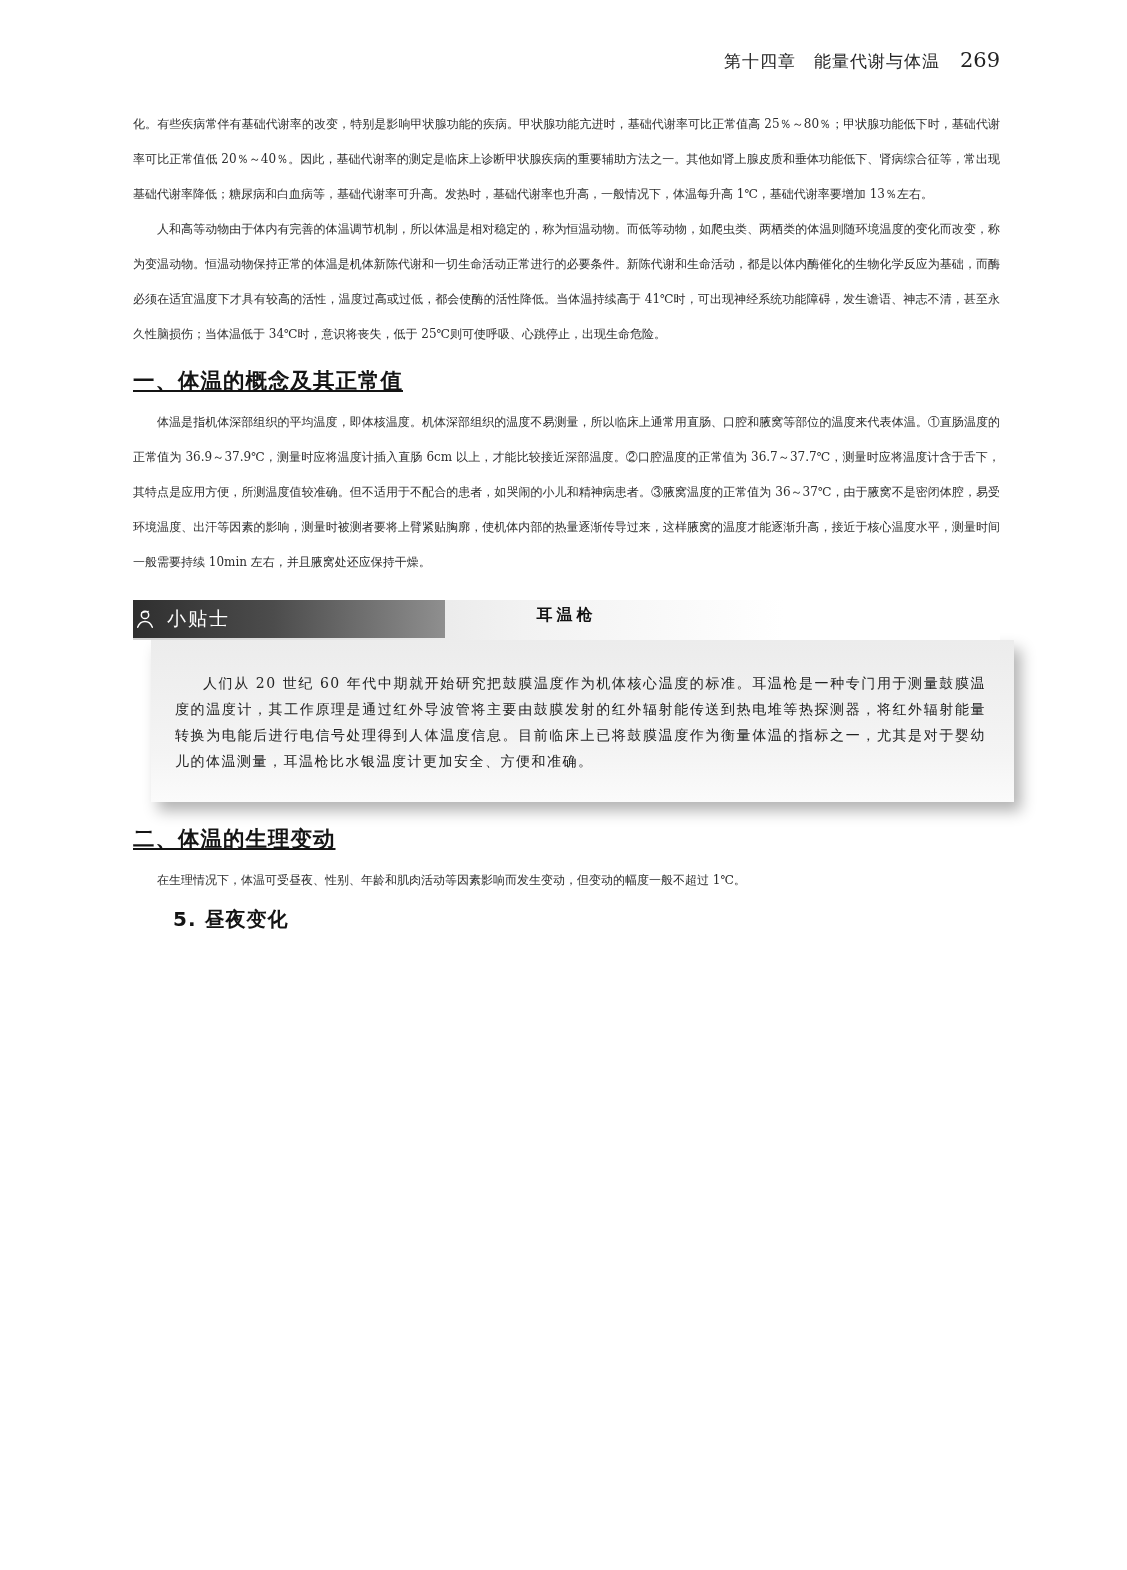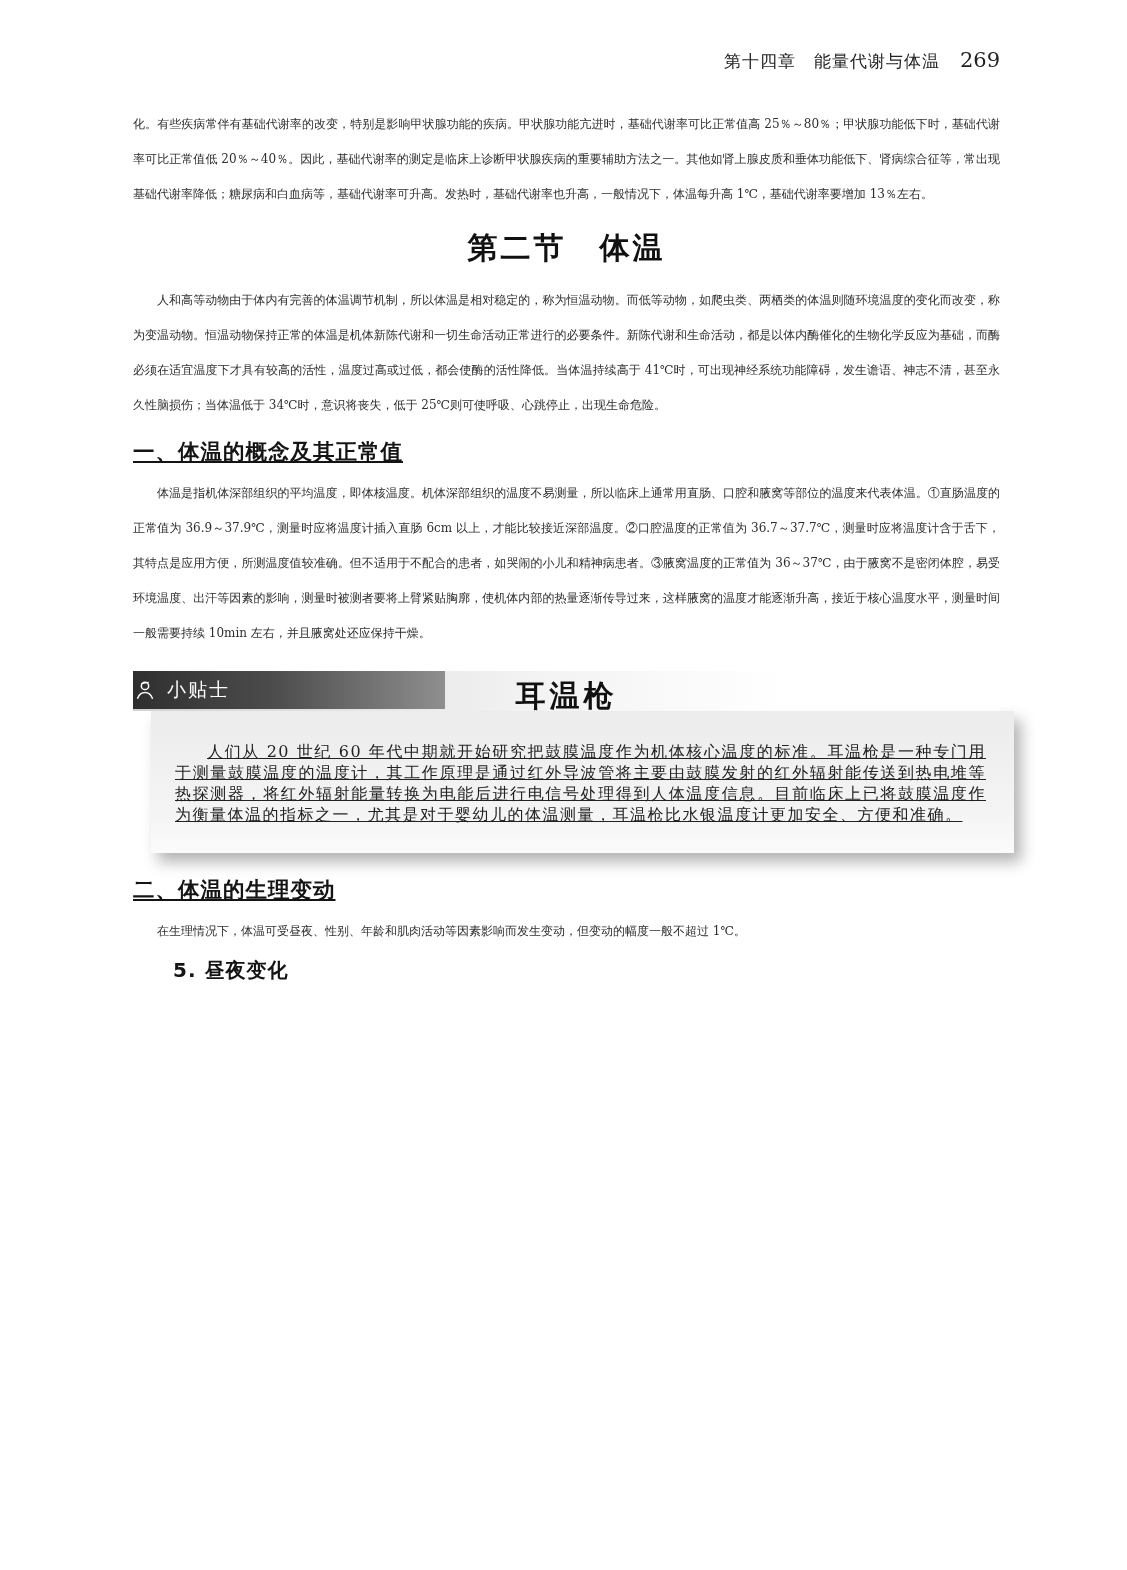--- a/index.html
+++ b/index.html
@@ -86,52 +86,50 @@
   }
   .tip-bar .icon-wrap {
     width: 24px; height: 24px;
     display: inline-flex; align-items: center; justify-content: center;
   }
   .tip-title {
     position: absolute;
     left: 0; right: 0; top: 5px;
     text-align: center;
     font-family: "DejaVu Serif", serif;
-    font-size: 30px;
+    font-size: 16px;
     font-weight: bold;
     color: #111111;
     letter-spacing: 4px;
   }
   .tip-body {
     margin-left: 18px;
     margin-right: -14px;
     background: linear-gradient(180deg, #ececec 0%, #f4f4f4 70%, #fbfbfb 100%);
     box-shadow: 7px 9px 14px rgba(0,0,0,0.30);
     padding: 30px 28px 28px 24px;
-    font-size: 16px;
-    line-height: 21px;
+    font-size: 14px;
+    line-height: 26px;
     letter-spacing: 1.5px;
     text-align: justify;
     text-indent: 2em;
     color: #222222;
-    text-decoration: underline;
   }
 </style>
 </head>
 <body>
 
 <div class="page">
 
   <div class="page-header">
     <span>第十四章　能量代谢与体温</span><span class="pagenum">269</span>
   </div>
 
   <p class="body-text no-indent">化。有些疾病常伴有基础代谢率的改变，特别是影响甲状腺功能的疾病。甲状腺功能亢进时，基础代谢率可比正常值高 25％～80％；甲状腺功能低下时，基础代谢率可比正常值低 20％～40％。因此，基础代谢率的测定是临床上诊断甲状腺疾病的重要辅助方法之一。其他如肾上腺皮质和垂体功能低下、肾病综合征等，常出现基础代谢率降低；糖尿病和白血病等，基础代谢率可升高。发热时，基础代谢率也升高，一般情况下，体温每升高 1℃，基础代谢率要增加 13％左右。</p>
 
-  <h1 class="section-title">第二节　体温</h1>
 
   <p class="body-text">人和高等动物由于体内有完善的体温调节机制，所以体温是相对稳定的，称为恒温动物。而低等动物，如爬虫类、两栖类的体温则随环境温度的变化而改变，称为变温动物。恒温动物保持正常的体温是机体新陈代谢和一切生命活动正常进行的必要条件。新陈代谢和生命活动，都是以体内酶催化的生物化学反应为基础，而酶必须在适宜温度下才具有较高的活性，温度过高或过低，都会使酶的活性降低。当体温持续高于 41℃时，可出现神经系统功能障碍，发生谵语、神志不清，甚至永久性脑损伤；当体温低于 34℃时，意识将丧失，低于 25℃则可使呼吸、心跳停止，出现生命危险。</p>
 
   <h2 class="heading">一、体温的概念及其正常值</h2>
 
   <p class="body-text">体温是指机体深部组织的平均温度，即体核温度。机体深部组织的温度不易测量，所以临床上通常用直肠、口腔和腋窝等部位的温度来代表体温。①直肠温度的正常值为 36.9～37.9℃，测量时应将温度计插入直肠 6cm 以上，才能比较接近深部温度。②口腔温度的正常值为 36.7～37.7℃，测量时应将温度计含于舌下，其特点是应用方便，所测温度值较准确。但不适用于不配合的患者，如哭闹的小儿和精神病患者。③腋窝温度的正常值为 36～37℃，由于腋窝不是密闭体腔，易受环境温度、出汗等因素的影响，测量时被测者要将上臂紧贴胸廓，使机体内部的热量逐渐传导过来，这样腋窝的温度才能逐渐升高，接近于核心温度水平，测量时间一般需要持续 10min 左右，并且腋窝处还应保持干燥。</p>
 
   <div class="tipbox">
     <div class="tip-header">
       <div class="tip-bar">

